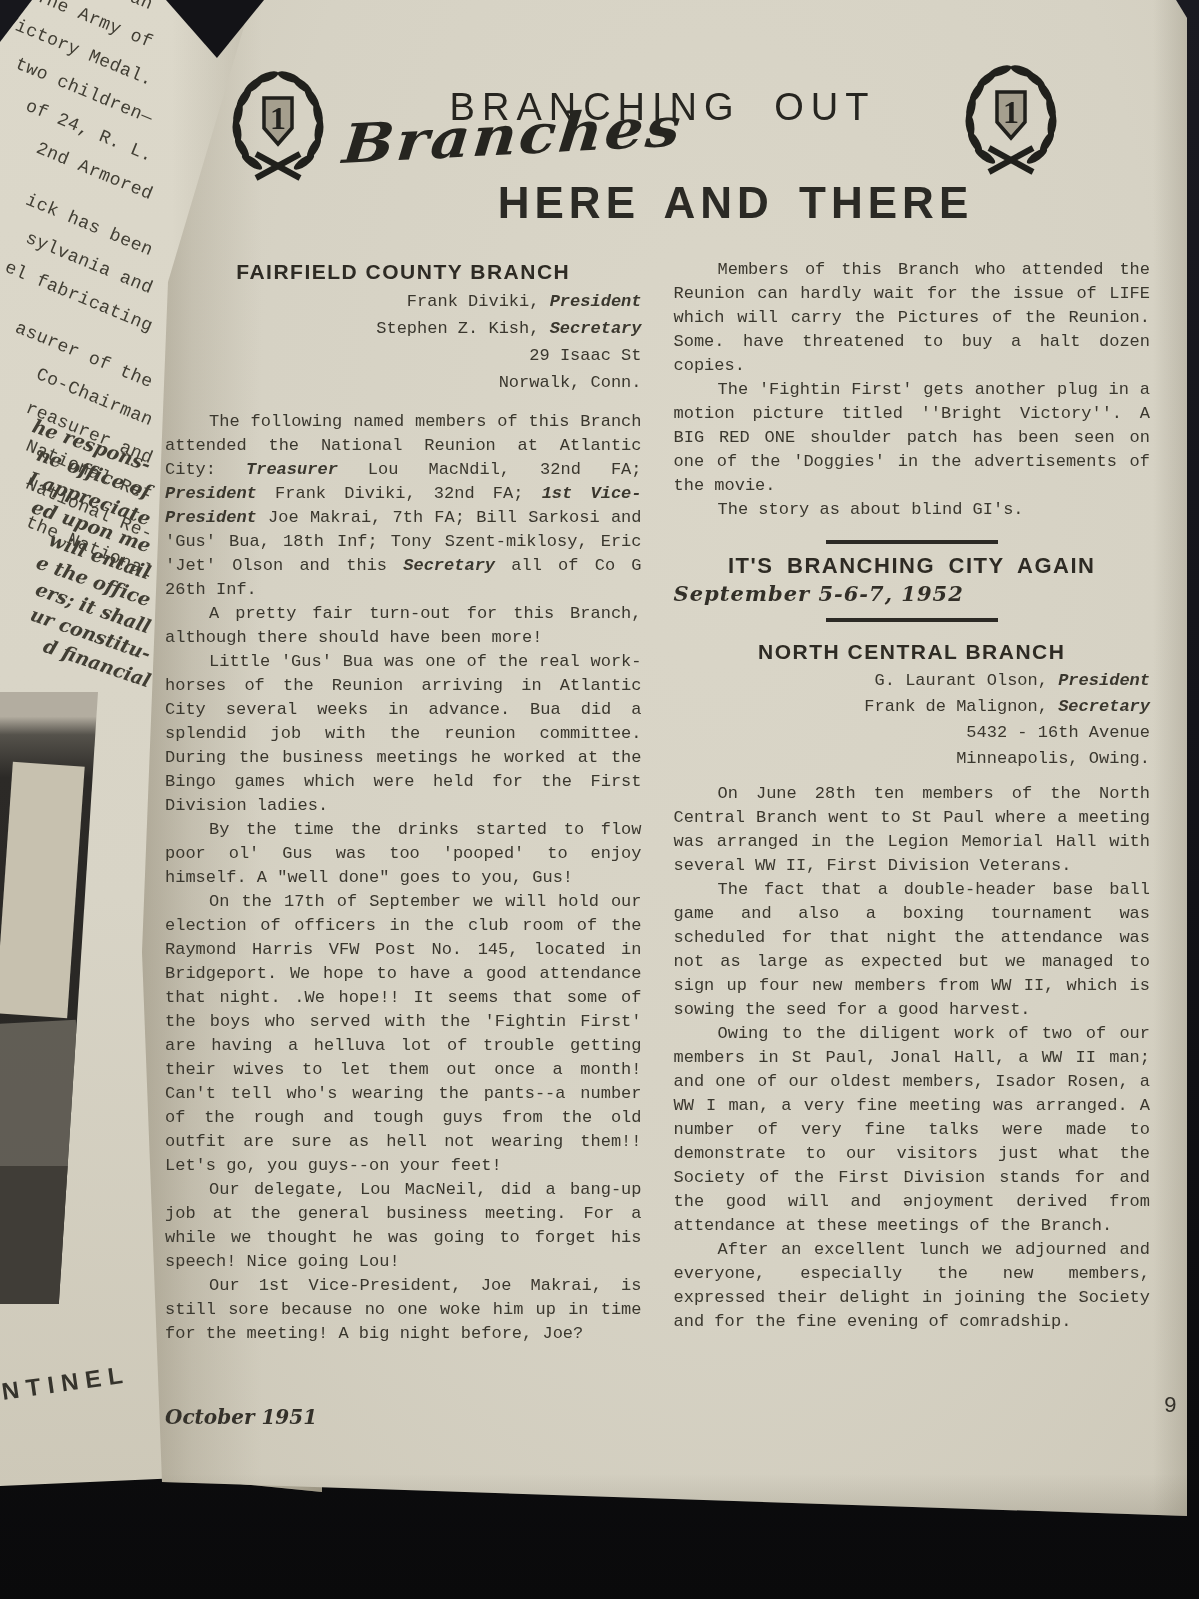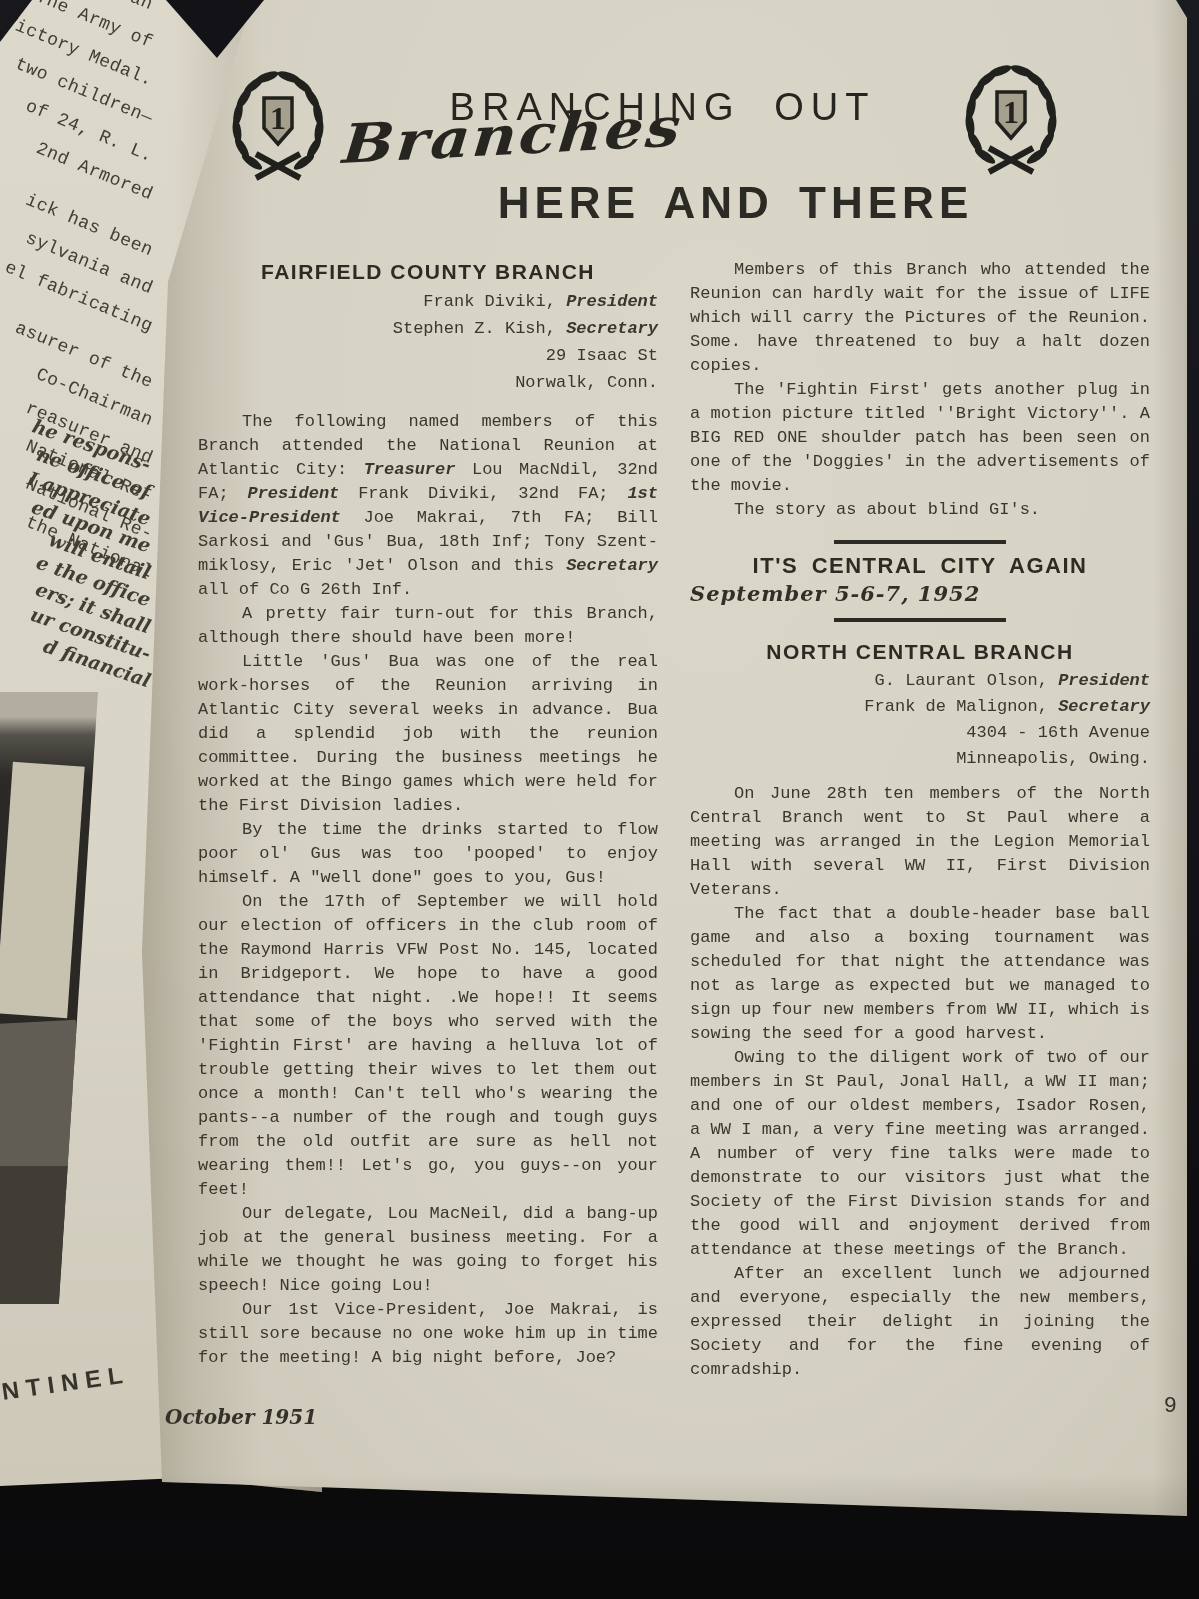--- a/index.html
+++ b/index.html
@@ -74,21 +74,21 @@
     font-family:"DejaVu Serif","Liberation Serif",serif;font-style:italic;font-weight:bold;
     font-size:54px;color:#262520;transform:skewX(-8deg) rotate(-3deg) scaleX(1.12);transform-origin:0 50%;
     letter-spacing:2px;
   }
   .big-title{
     position:absolute;left:0;top:178px;width:100%;text-align:center;
     font-size:44px;font-weight:600;letter-spacing:5px;word-spacing:8px;color:#2b2a25;
     transform:translateX(78px);
   }
   
-  .columns{display:flex;gap:32px;margin-left:33px;}
+  .columns{display:flex;gap:32px;}
   .col{width:485px;
     font-family:"Liberation Mono","DejaVu Sans Mono",monospace;
     font-size:17px;line-height:24px;text-align:justify;color:#3a372e;}
   .branch-heading{
     font-family:"Liberation Sans", sans-serif;
     font-size:21px;font-weight:bold;letter-spacing:1.5px;color:#2e2b24;
     text-align:center;line-height:28px;margin-bottom:2px;
   }
   .addr{margin:0 0 14px 0;text-align:right;line-height:27px;}
   .addr-left{padding-left:120px;}
@@ -226,28 +226,28 @@
           </div>
       </div>
 
       <div class="col">
         <div>
             <p class="para"><span>Members of this Branch who attended the Reunion can hardly wait for the issue of LIFE which will carry the Pictures of the Reunion.  Some. have threatened to buy a halt dozen copies.</span></p>
             <p class="para"><span>The 'Fightin First' gets another plug in a motion picture titled ''Bright Victory''.  A BIG RED ONE shoulder patch has been seen on one of the 'Doggies' in the advertisements of the movie.</span></p>
             <p class="para"><span>The story as about blind GI's.</span></p>
           </div>
         <div class="rule"></div>
-        <div class="callout-heading">IT'S CENTRAL CITY AGAIN</div>
+        <div class="callout-heading">IT'S BRANCHING CITY AGAIN</div>
         <div class="callout-dates">September 5-6-7, 1952</div>
         <div class="rule rule-2"></div>
         <div class="branch-heading">NORTH CENTRAL BRANCH</div>
         <div class="addr addr-right">
             <div class="addr-line"><span>G. Laurant Olson, </span><span class="em">President</span></div>
             <div class="addr-line"><span>Frank de Malignon, </span><span class="em">Secretary</span></div>
-            <div class="addr-line"><span>4304 - 16th Avenue</span></div>
+            <div class="addr-line"><span>5432 - 16th Avenue</span></div>
             <div class="addr-line"><span>Minneapolis, Owing.</span></div>
           </div>
         <div>
             <p class="para"><span>On June 28th ten members of the North Central Branch went to St Paul where a meeting was arranged in the Legion Memorial Hall with several WW II, First Division Veterans.</span></p>
             <p class="para"><span>The fact that a double-header base ball game and also a boxing tournament was scheduled for that night the attendance was not as large as expected but we managed to sign up four new members from WW II, which is sowing the seed for a good harvest.</span></p>
             <p class="para"><span>Owing to the diligent work of two of our members in St Paul, Jonal Hall, a WW II man; and one of our oldest members, Isador Rosen, a WW I man, a very fine meeting was arranged. A number of very fine talks were made to demonstrate to our visitors just what the Society of the First Division stands for and the good will and ənjoyment derived from attendance at these meetings of the Branch.</span></p>
             <p class="para"><span>After an excellent lunch we adjourned and everyone,  especially  the  new  members,  expressed their delight in joining the Society and for the fine evening of comradship.</span></p>
           </div>
       </div>
 

